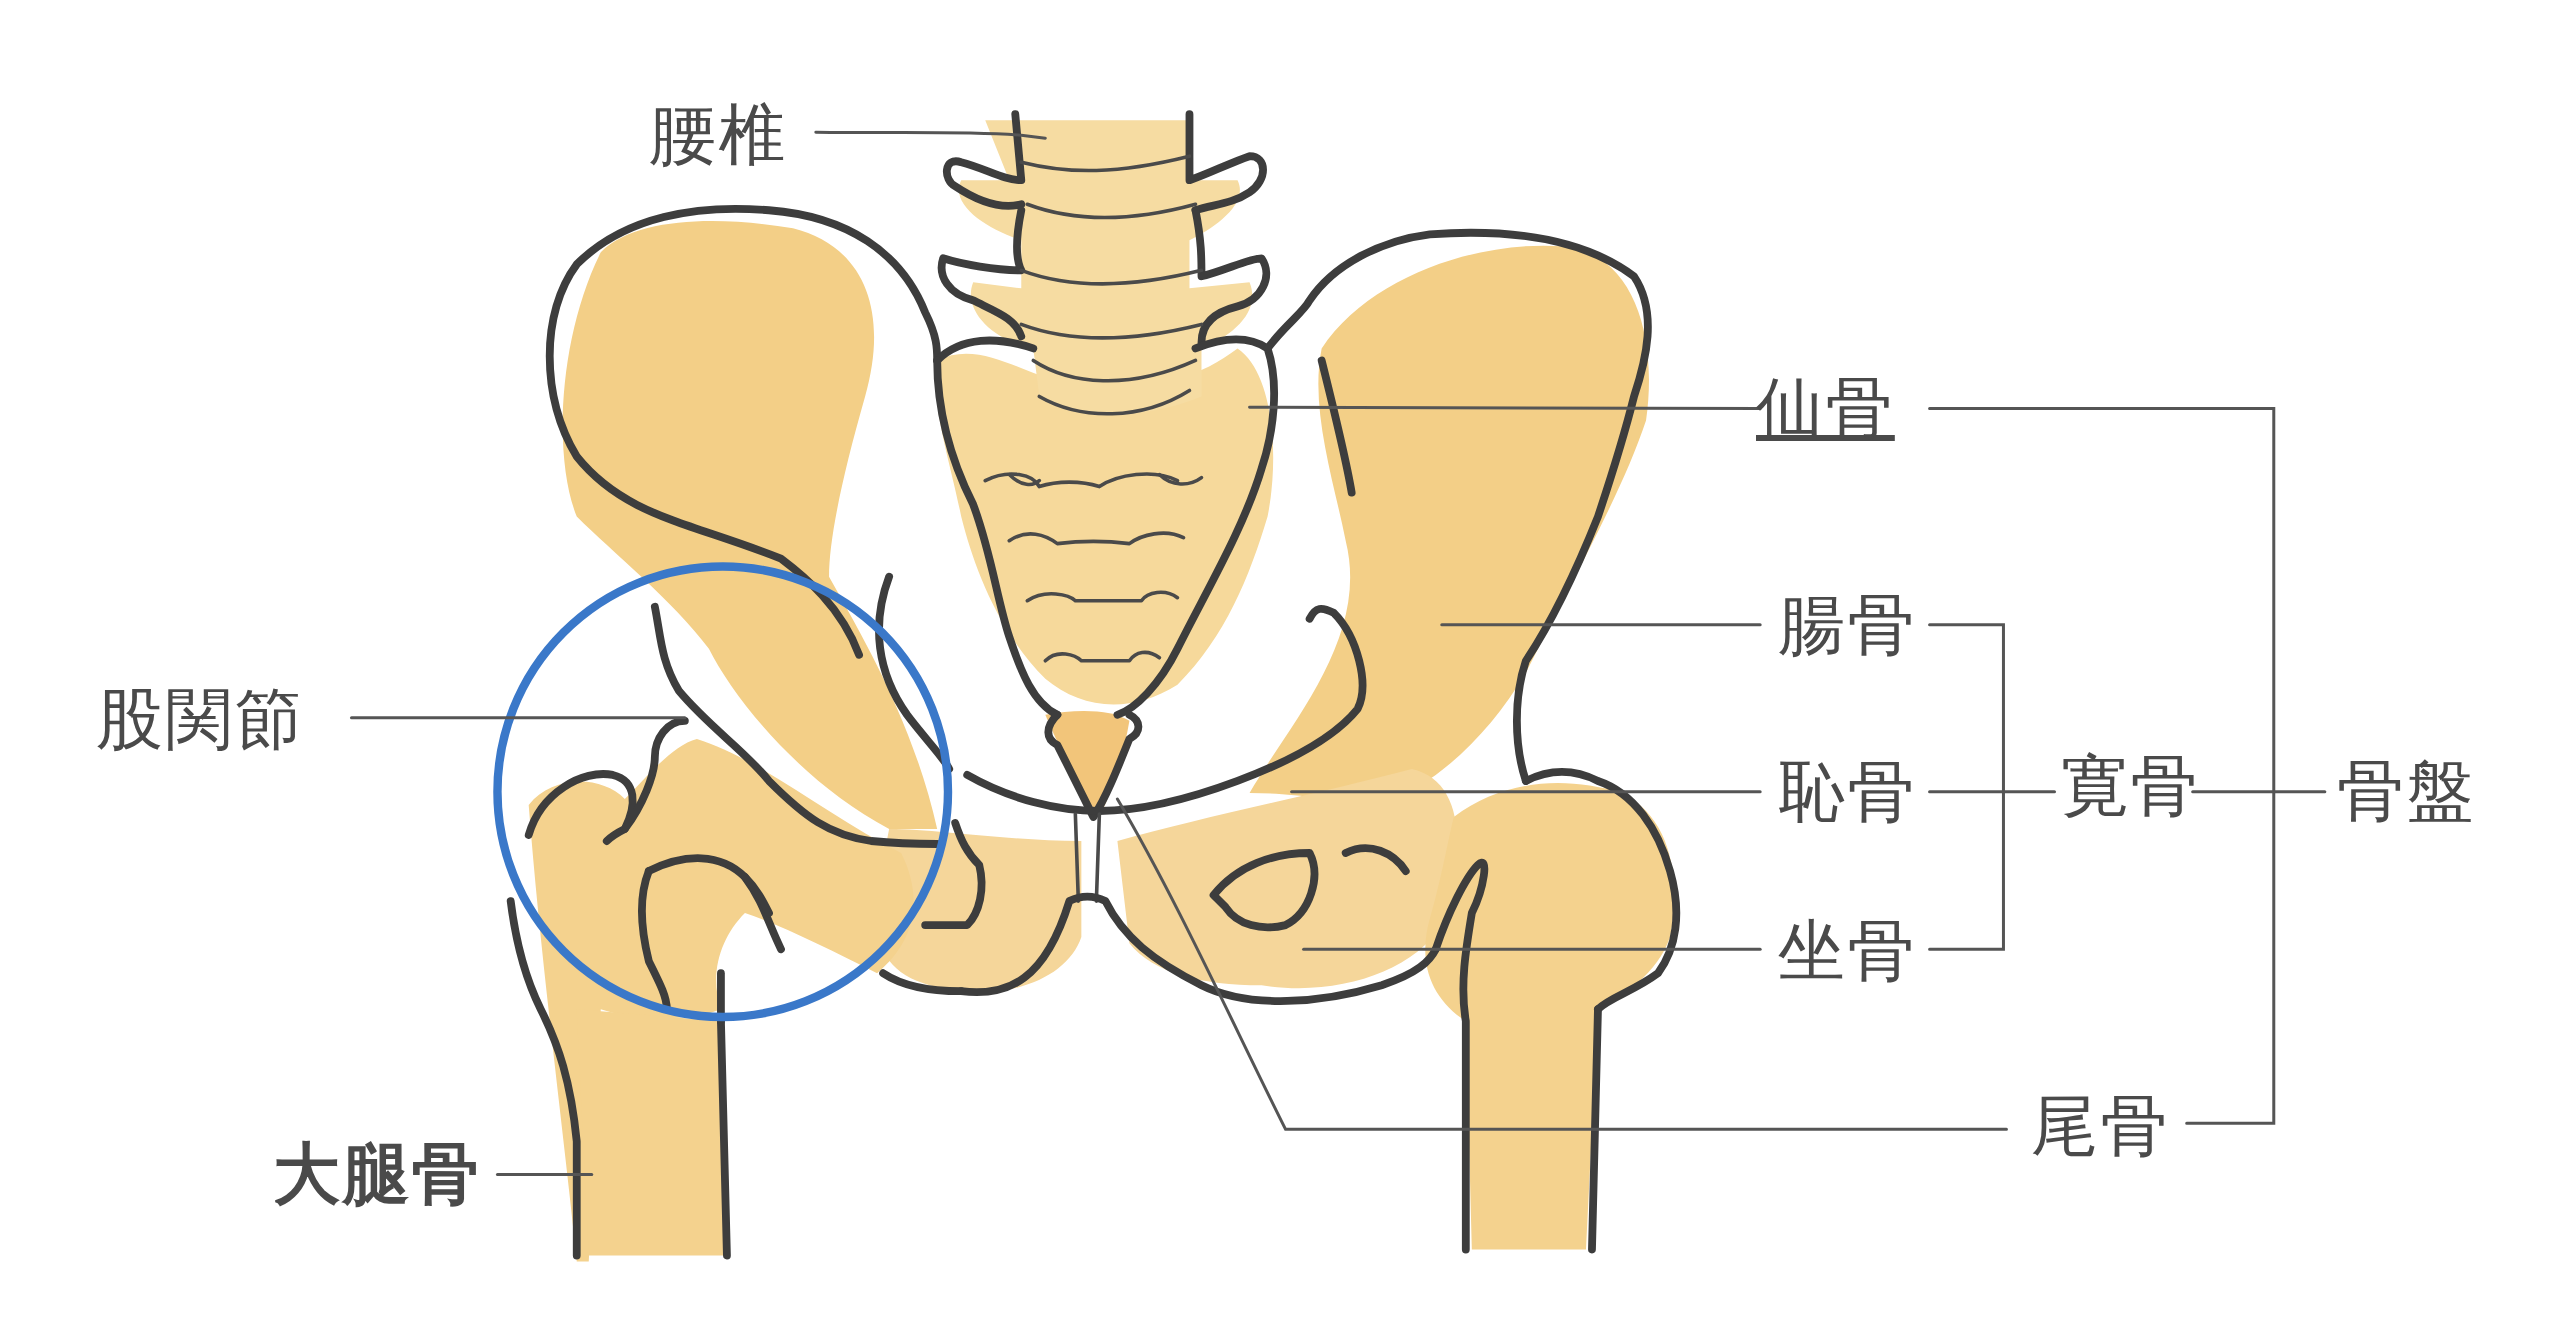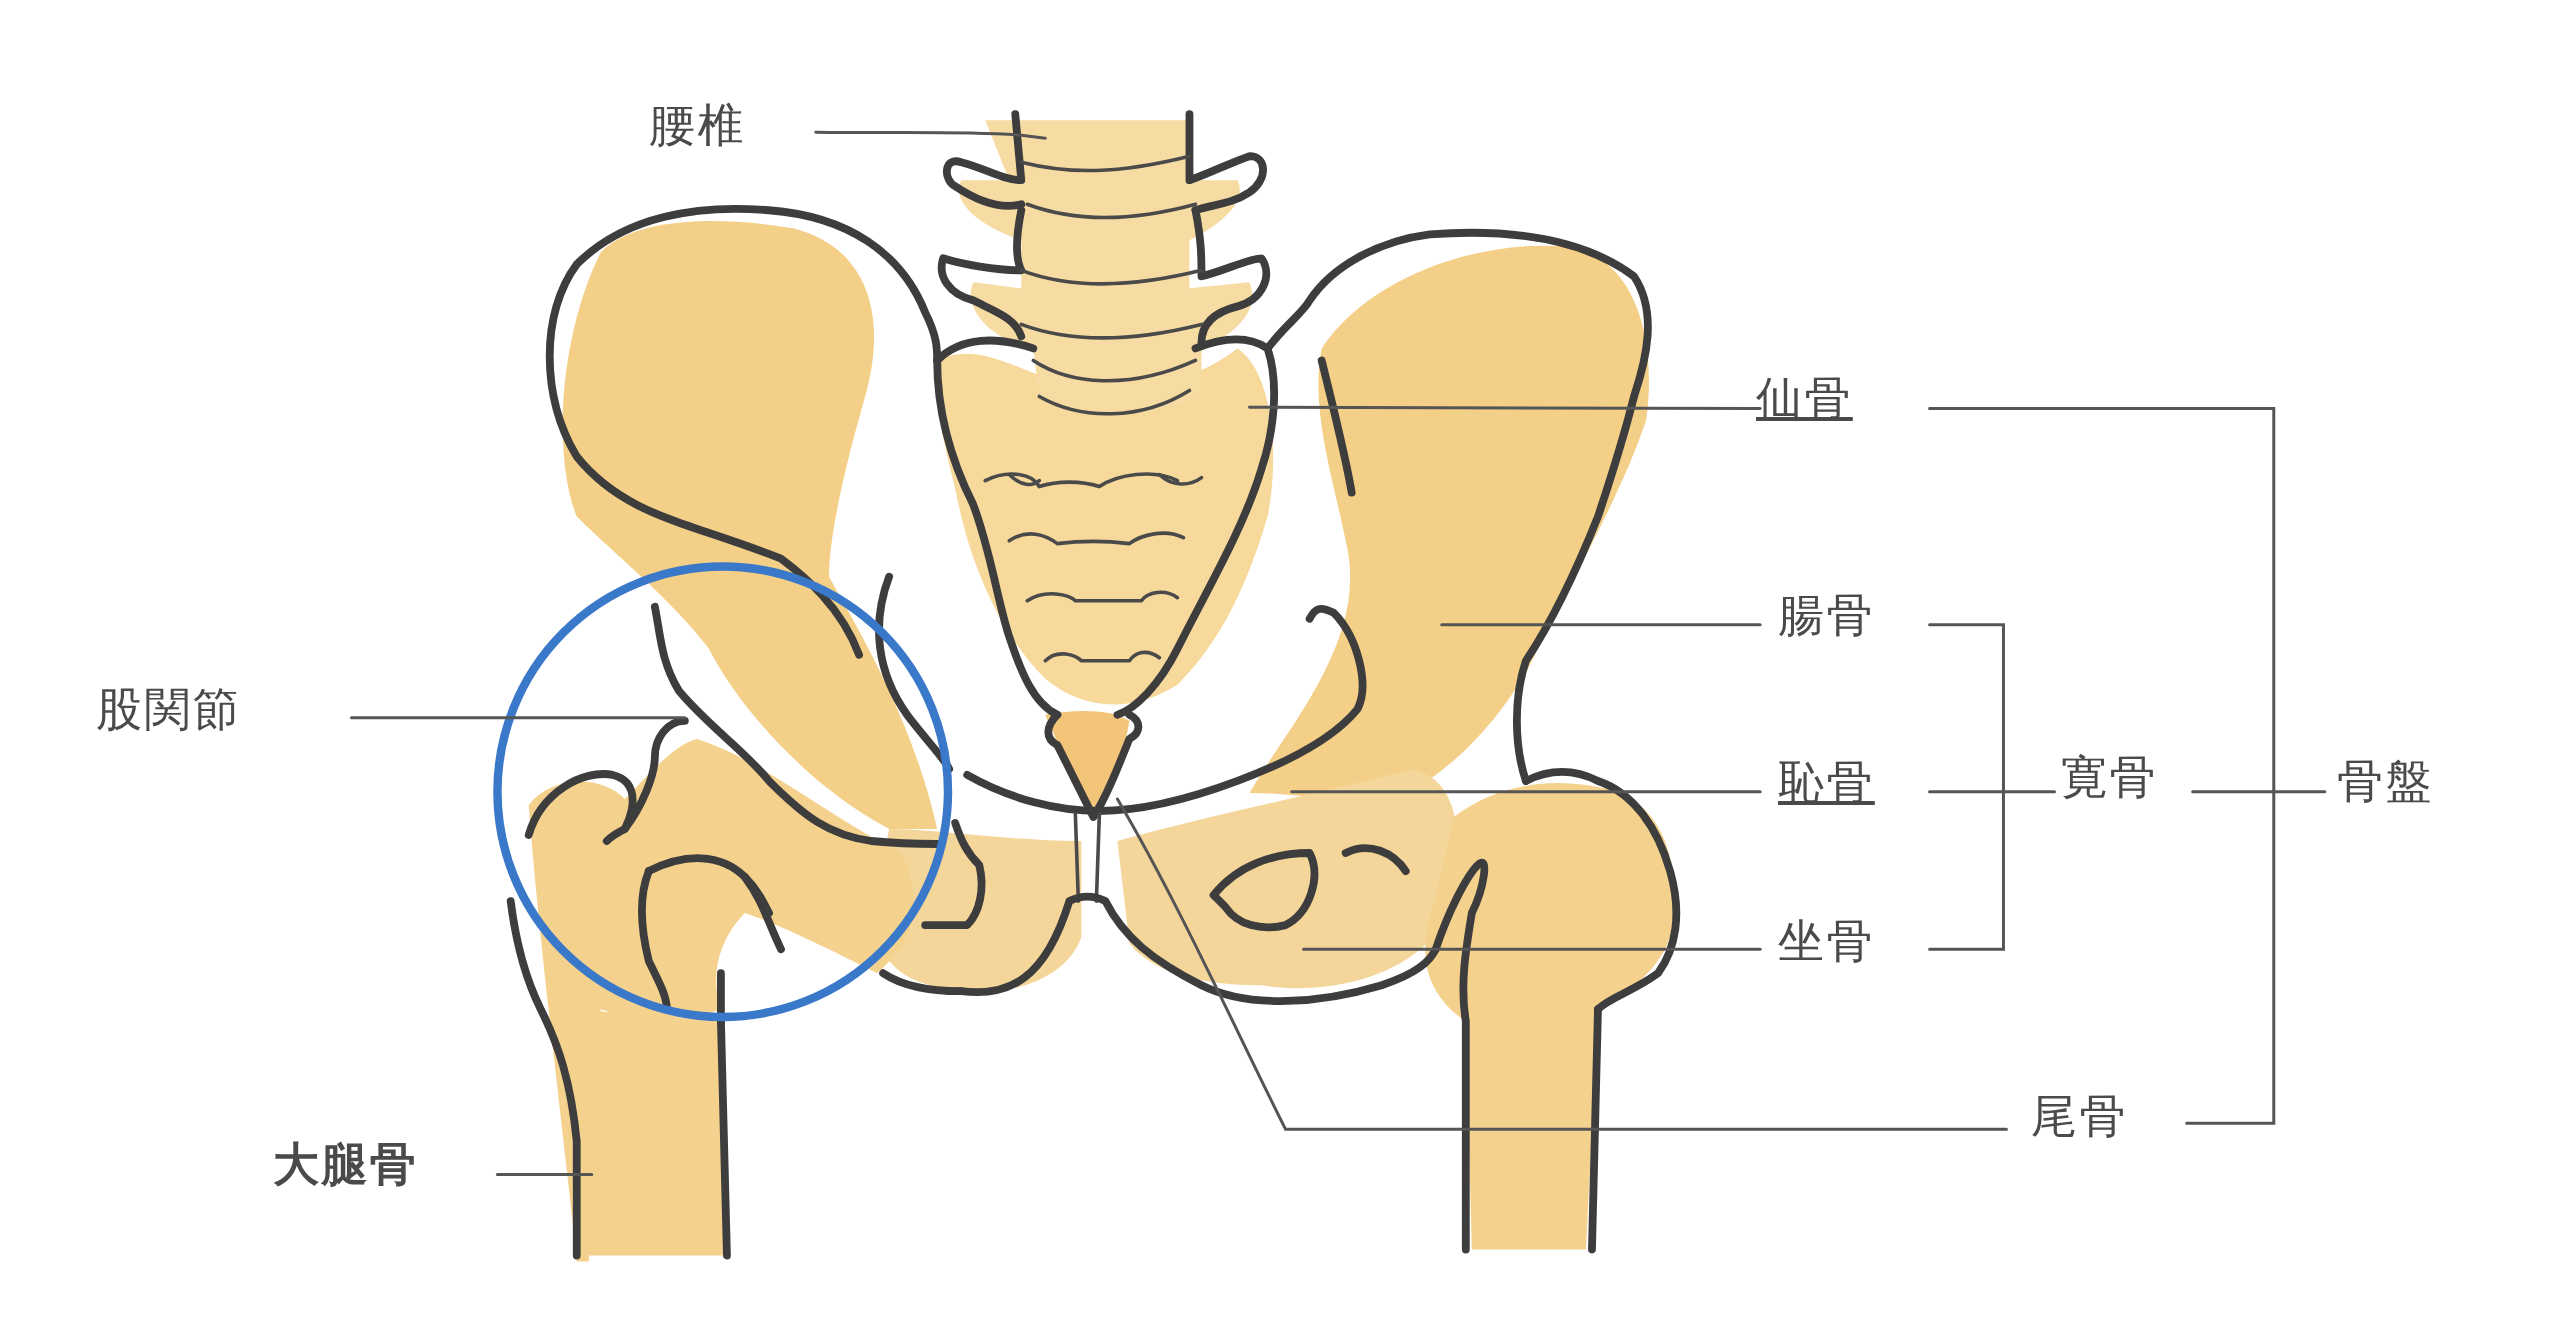--- a/index.html
+++ b/index.html
@@ -2,21 +2,21 @@
 <html style="font-size:9.6px"><head>
 <meta charset="utf-8">
 <style>
   html, body { margin:0; padding:0; background:#ffffff; }
   body { width:2576px; height:1336px; position:relative; overflow:hidden; font-family:"DejaVu Sans", sans-serif; }
   #diagram { position:absolute; left:0; top:0; width:2576px; height:1336px; }
   .ink { fill:none; stroke:#3d3d3d; stroke-width:13; stroke-linecap:round; stroke-linejoin:round; }
   .thin { fill:none; stroke:#4a4a4a; stroke-width:6; stroke-linecap:round; stroke-linejoin:round; }
   .leader { fill:none; stroke:#555; stroke-width:5; stroke-linecap:round; }
   .bone { stroke:none; }
-  .label { position:absolute; font-family:"DejaVu Sans", sans-serif; font-size:46px; color:#4a4a4a; line-height:1; white-space:nowrap; letter-spacing:2.4px; }
+  .label { position:absolute; font-family:"DejaVu Sans", sans-serif; font-size:67px; color:#4a4a4a; line-height:1; white-space:nowrap; letter-spacing:2.4px; }
 </style>
 </head>
 <body>
 
 <svg id="diagram" viewBox="0 0 4288 2224" xmlns="http://www.w3.org/2000/svg">
 
   <g>
 
     <path class="bone" fill="#f3cf87" d="M1000,420 C1060,360 1200,360 1320,380 C1440,410 1480,520 1440,660 C1400,800 1380,900 1380,960 C1430,1050 1520,1200 1560,1380 L1480,1380 C1330,1300 1220,1160 1180,1080 C1120,1000 1020,920 960,860 C920,760 930,560 1000,420 Z"></path>
 
@@ -124,20 +124,20 @@
 
     <path class="leader" d="M585,1195 L1140,1195"></path>
 
     <path class="leader" d="M828,1955 L985,1955"></path>
   </g>
 </svg>
 
 <div class="label" style="left:649px; top:102px;">腰椎</div>
 <div class="label" style="left:1756px; top:375px;text-decoration:underline;">仙骨</div>
 <div class="label" style="left:1778px; top:592px;text-align:right;">腸骨</div>
-<div class="label" style="left:1778px; top:759px;text-decoration:underline;">恥骨</div>
+<div class="label" style="left:1778px; top:759px;">恥骨</div>
 <div class="label" style="left:1778px; top:918px;">坐骨</div>
 <div class="label" style="left:2031px; top:1093px;">尾骨</div>
 <div class="label" style="left:2061px; top:758px;font-family:Liberation Mono, monospace;">寛骨</div>
 <div class="label" style="left:2337px; top:758px;">骨盤</div>
 <div class="label" style="left:96px; top:686px;">股関節</div>
 <div class="label" style="left:273px; top:1141px;font-weight:bold;">大腿骨</div>
 
 
 </body></html>

